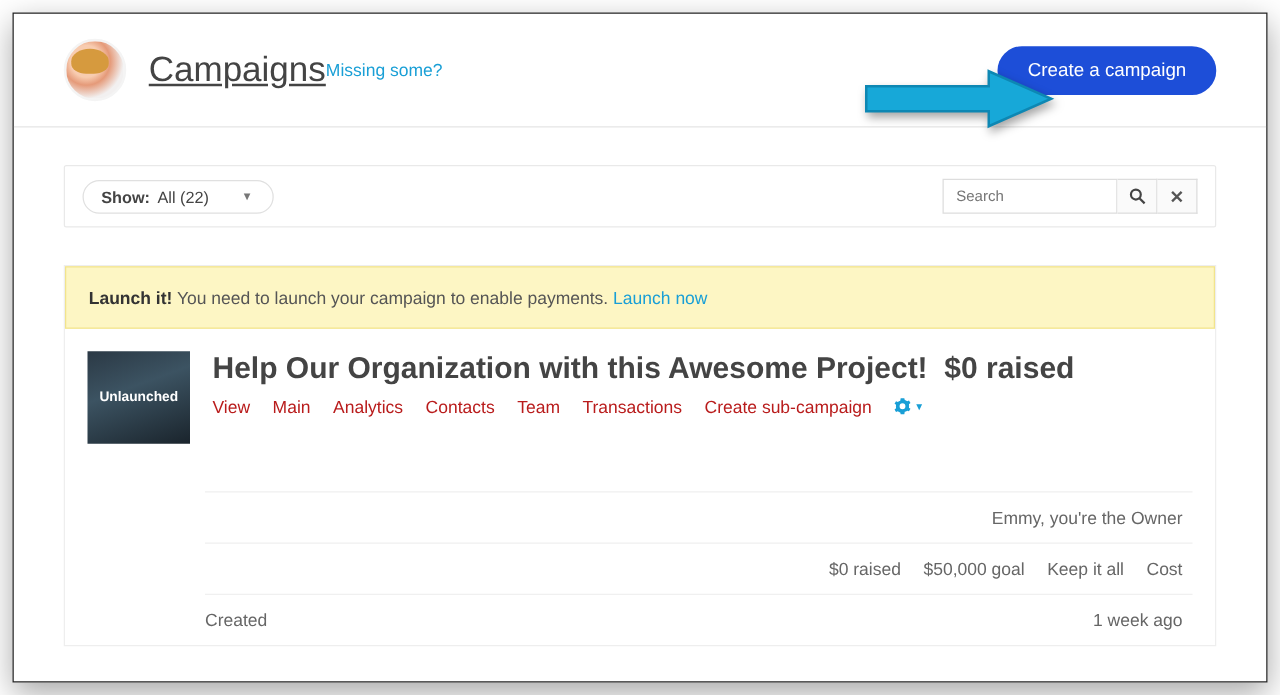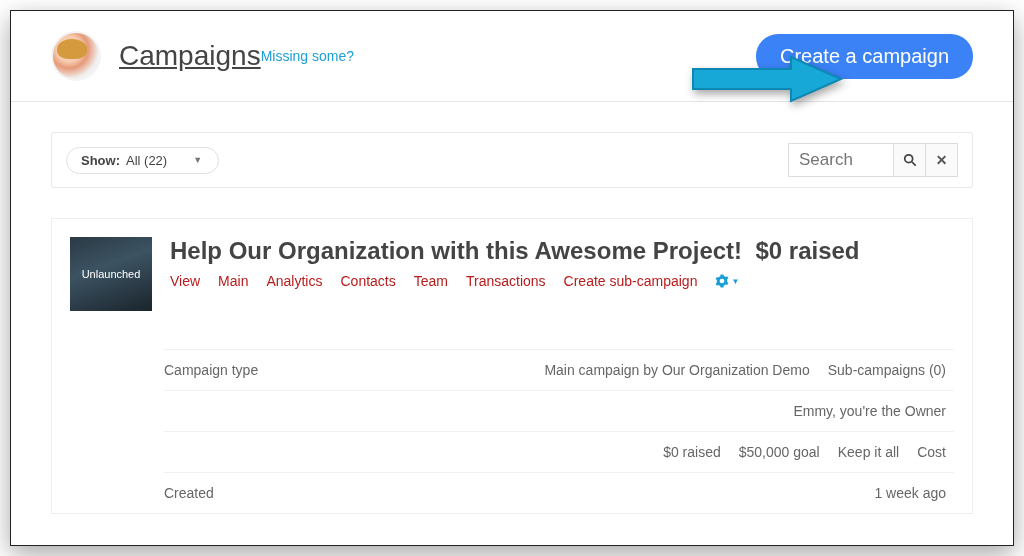--- a/index.html
+++ b/index.html
@@ -43,26 +43,26 @@
       color: #444;
       text-decoration: underline;
     }
     .missing-link {
       color: #199fd6;
       font-size: 14px;
       cursor: pointer;
     }
     .create-btn {
       margin-left: auto;
-      background: #3b82f6;
+      background: #1d4ed8;
       color: #fff;
       border: none;
       border-radius: 22px;
       padding: 11px 24px;
-      font-size: 20px;
+      font-size: 15px;
       cursor: pointer;
     }
     
     .arrow-overlay {
       position: absolute;
       left: 670px;
       top: 38px;
       pointer-events: none;
       filter: drop-shadow(2px 4px 4px rgba(0,0,0,0.35));
     }
@@ -95,23 +95,23 @@
       color: #777;
     }
     .search-group {
       margin-left: auto;
       display: flex;
       align-items: stretch;
     }
     .search-input {
       border: 1px solid #ddd;
       padding: 6px 10px;
-      font-size: 17px;
+      font-size: 12px;
       color: #777;
-      width: 106px;
+      width: 140px;
       outline: none;
     }
     .search-btn, .clear-btn {
       border: 1px solid #ddd;
       background: #fafafa;
       width: 32px;
       display: flex;
       align-items: center;
       justify-content: center;
       cursor: pointer;
@@ -144,20 +144,21 @@
     }
     .thumb {
       width: 82px; height: 74px;
       background: linear-gradient(160deg, #2b3945 0%, #3c5362 40%, #1a242c 100%);
       display: flex;
       align-items: center;
       justify-content: center;
       color: #fff;
       font-size: 11px;
       flex-shrink: 0;
+      font-weight: bold;
     }
     .campaign-info { flex: 1; }
     .campaign-title {
       font-size: 24px;
       color: #444;
       font-weight: 600;
       margin-bottom: 8px;
     }
     .action-row {
       display: flex;
@@ -221,20 +222,25 @@
               <line x1="10" y1="10" x2="14.5" y2="14.5" stroke="#444" stroke-width="2"></line>
             </svg>
         </div>
         <div class="clear-btn">
           <span>✕</span>
         </div>
       </div>
     </div>
 
     <div class="campaign-card">
+      <div class="launch-banner">
+        <strong>Launch it!</strong>
+        <span>You need to launch your campaign to enable payments.</span>
+        <span class="launch-link">Launch now</span>
+      </div>
 
       <div class="campaign-row">
         <div class="thumb">
           <span>Unlaunched</span>
         </div>
         <div class="campaign-info">
           <div class="campaign-title">
             <span>Help Our Organization with this Awesome Project!</span>&nbsp;&nbsp;<span>$0 raised</span>
           </div>
           <div class="action-row">
@@ -250,27 +256,20 @@
                   <path fill="#199fd6" d="M12 8a4 4 0 100 8 4 4 0 000-8zm9 4c0 .7-.1 1.3-.2 1.9l2.1 1.6-2 3.5-2.5-1c-1 .8-2.1 1.3-3.3 1.6L14.5 23h-5l-.6-2.4c-1.2-.3-2.3-.8-3.3-1.6l-2.5 1-2-3.5 2.1-1.6C3.1 13.3 3 12.7 3 12s.1-1.3.2-1.9L1.1 8.5l2-3.5 2.5 1c1-.8 2.1-1.3 3.3-1.6L9.5 1h5l.6 2.4c1.2.3 2.3.8 3.3 1.6l2.5-1 2 3.5-2.1 1.6c.1.6.2 1.2.2 1.9z"></path>
                 </svg>
               <span style="font-size:8px;">▼</span>
             </span>
           </div>
         </div>
       </div>
 
       <div class="details-table">
         <div class="details-row">
-          <div class="details-label">Campaign type</div>
-          <div class="details-values">
-            <span>Main campaign by Our Organization Demo</span>
-            <span>Sub-campaigns (0)</span>
-          </div>
-        </div>
-        <div class="details-row">
           <div class="details-values">
             <span>Emmy, you're the Owner</span>
           </div>
         </div>
         <div class="details-row">
           <div class="details-values">
             <span>$0 raised</span>
             <span>$50,000 goal</span>
             <span>Keep it all</span>
             <span>Cost</span>

